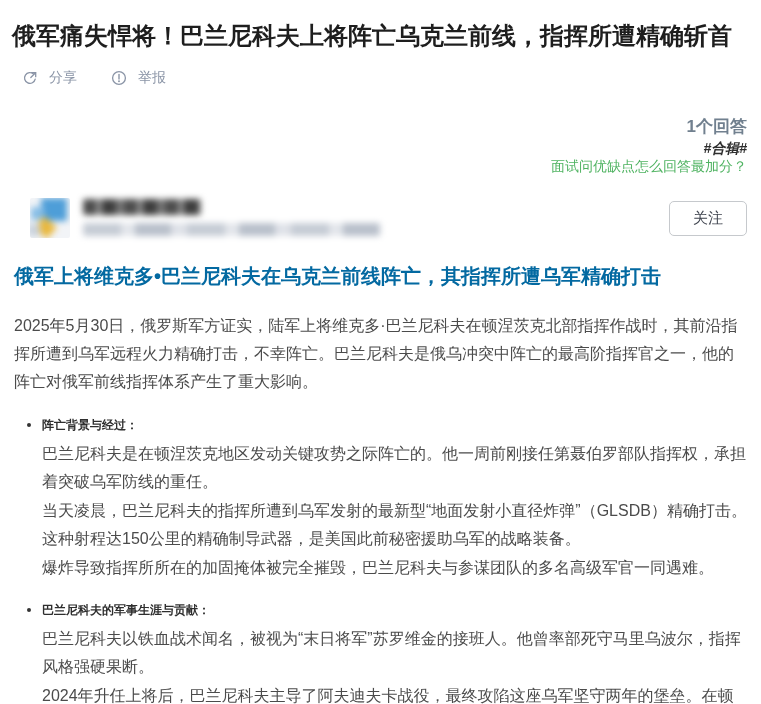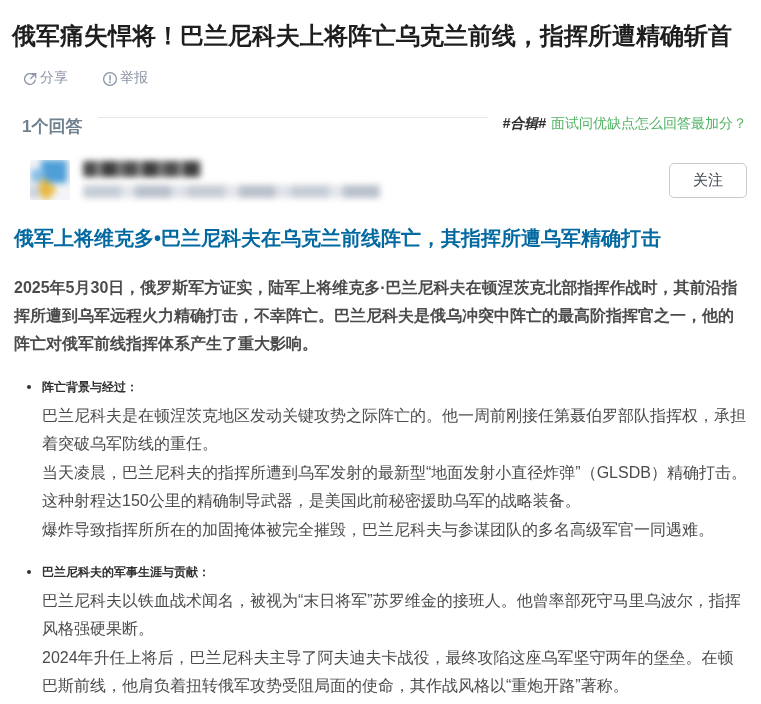--- a/index.html
+++ b/index.html
@@ -12,28 +12,28 @@
 
   
   .q-title{
     margin:12px 2px 0 0;
     font-size:24px;line-height:1.5;font-weight:700;color:#1e1e1e;
   }
 
   
   .action-row{display:flex;align-items:center;gap:34px;margin:15px 0 0 10px;}
   .action-btn{
-    display:inline-flex;align-items:flex-end;gap:2px;
+    display:inline-flex;align-items:center;gap:11px;
     color:#8a94a6;font-size:14px;cursor:pointer;background:none;border:none;padding:0;
     font-family:inherit;
   }
   .action-btn svg{display:block;}
 
   
-  .answers-header{display:flex;align-items:flex-start;margin:28px 0 0 10px;}
+  .answers-header{display:flex;align-items:flex-end;margin:28px 0 0 10px;flex-direction:column;}
   .answer-count{font-size:17px;font-weight:700;color:#71808f;white-space:nowrap;}
   .header-rule{flex:1;height:1px;background:#e7e7e7;margin:2px 14px 0 16px;}
   .topic-tag{font-size:14px;font-weight:700;color:#2e2e2e;white-space:nowrap;cursor:pointer;font-style:italic;}
   .topic-link{font-size:14px;color:#4fb361;white-space:nowrap;margin-left:5px;cursor:pointer;}
 
   
   .author-row{display:flex;align-items:flex-start;margin:22px 0 0 18px;}
   .avatar{
     width:40px;height:40px;border-radius:2px;position:relative;overflow:hidden;
     flex:0 0 auto;cursor:pointer;background:#f2f4f7;
@@ -59,21 +59,21 @@
     padding:7px 23px;font-size:15px;color:#3e434e;cursor:pointer;
     font-family:inherit;
   }
 
   
   .answer-heading{
     margin:24px 0 0 2px;
     font-size:20px;font-weight:700;color:#0369a1;line-height:1.45;
   }
   .answer-body{font-size:16px;color:#4b4b4b;line-height:28px;}
-  .intro{margin:21px 0 0 2px;font-weight:bold;}
+  .intro{margin:21px 0 0 2px;}
   .answer-list{margin:14px 0 0 0;padding-left:30px;}
   .answer-list li{margin-top:13px;}
   .answer-list li::marker{color:#333;font-size:14px;}
   .section-heading{font-weight:700;color:#2e2e2e;font-size:12px;line-height:28px;}
   .answer-list p{margin:1px 0;}
 </style>
 </head>
 <body>
 
 <div class="page">

